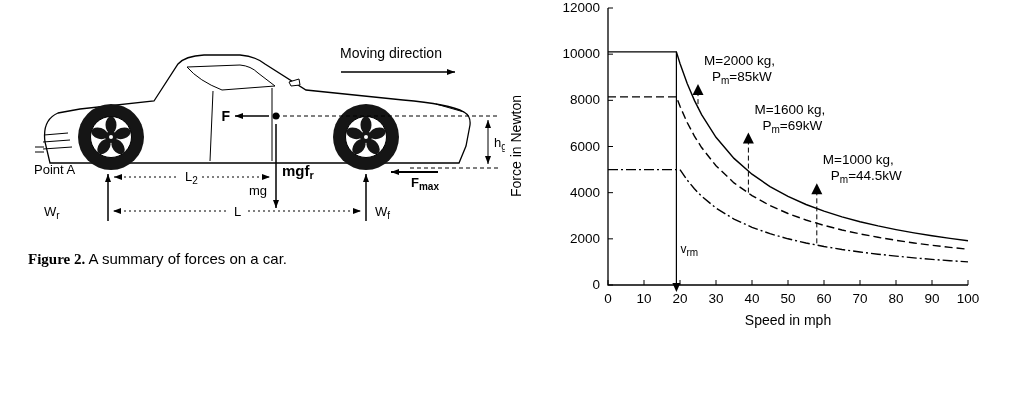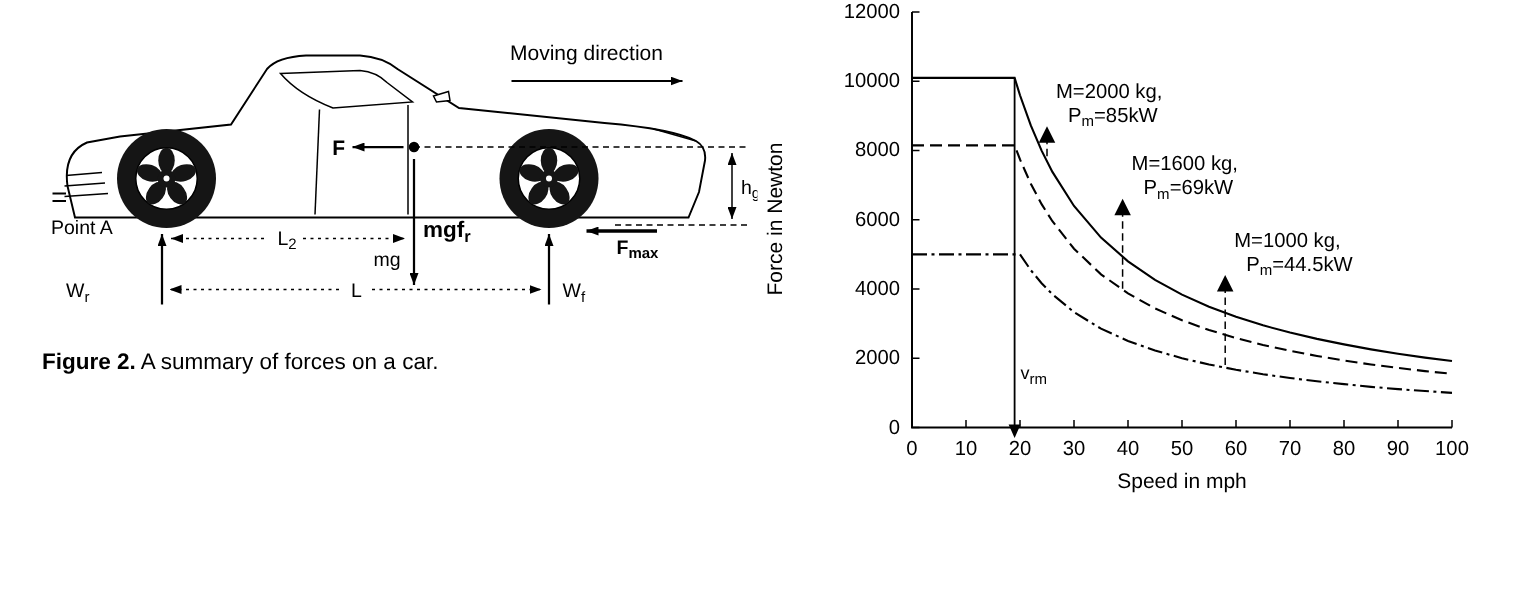--- a/index.html
+++ b/index.html
@@ -1,26 +1,26 @@
 <!DOCTYPE html>
 <html><head>
 <meta charset="utf-8">
 <style>
   *{margin:0;padding:0;box-sizing:border-box;}
   html,body{background:#fff;}
   body{width:1012px;height:402px;font-family:"Liberation Sans",sans-serif;color:#000;}
   .page{position:relative;width:1012px;height:402px;background:#fff;overflow:hidden;}
-  .fig2{position:absolute;left:8px;top:2px;width:497px;}
+  .fig2{position:absolute;left:8px;top:20px;width:497px;}
   .fig3{position:absolute;left:505px;top:0;width:507px;}
   svg text{font-family:"Liberation Sans",sans-serif;fill:#000;}
   .caption{font-size:15px;line-height:1.25;}
   .cap2{margin-left:20px;margin-top:14px;}
   .cap3{margin-left:6px;margin-top:6px;}
   .hev{margin-left:55px;}
-  .bold{font-weight:bold;}
+  .bold{font-weight:bold;font-family:Liberation Serif, serif;}
 </style>
 </head>
 <body>
 
 <div class="page">
 
   <div class="fig2">
     <svg width="497" height="212" viewBox="0 0 497 212">
       <defs>
         <marker id="arr" viewBox="0 0 8 6" refX="8" refY="3" markerWidth="8" markerHeight="6" markerUnits="userSpaceOnUse" orient="auto-start-reverse">

